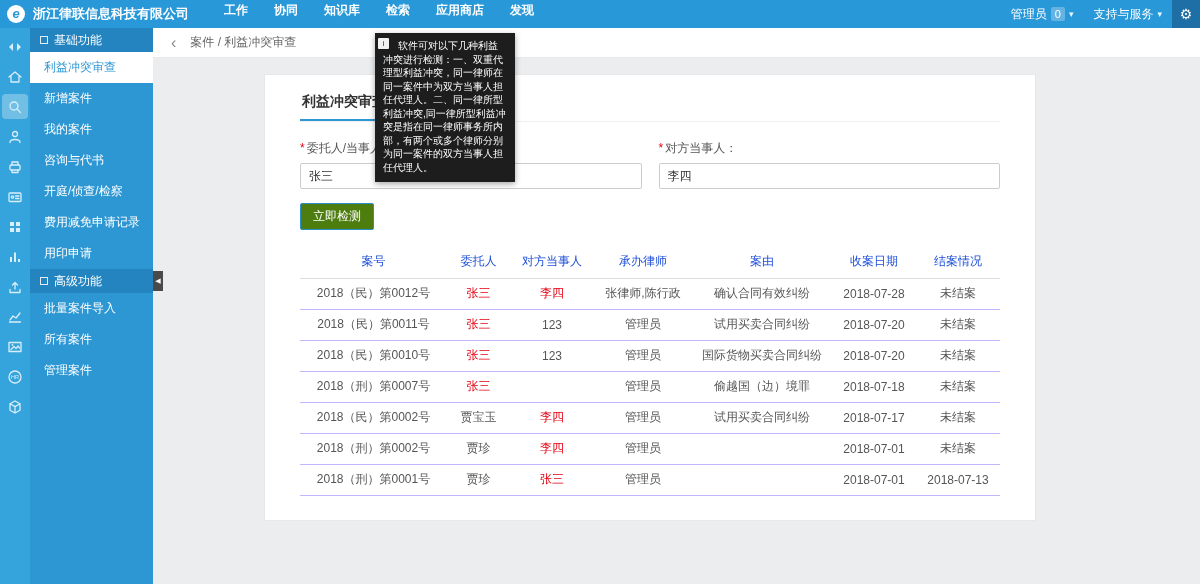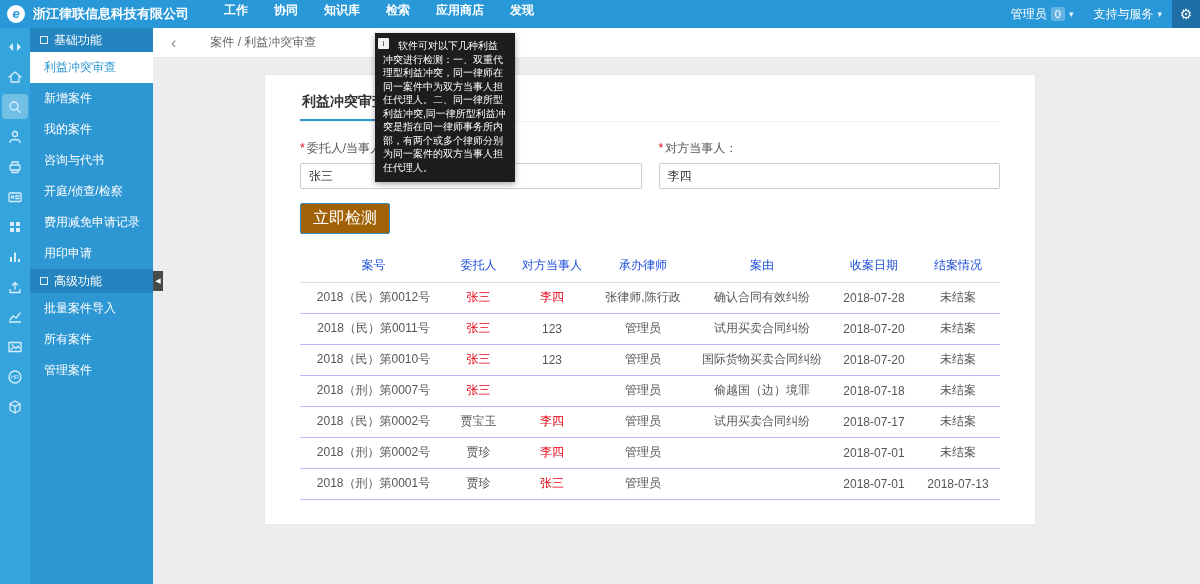--- a/index.html
+++ b/index.html
@@ -27,37 +27,37 @@
   .side-menu { position:absolute; top:28px; left:30px; bottom:0; width:123px; background:#2d97d3; z-index:15; font-size:12px; color:#fff; }
   .menu-header { position:relative; background:#2384c0; height:24px; line-height:24px; padding-left:10px; display:flex; align-items:center; gap:6px; cursor:pointer; }
   .hdr-square { width:8px; height:8px; border:1px solid rgba(255,255,255,.85); display:inline-block; }
   .menu-item { height:31px; line-height:31px; padding-left:14px; cursor:pointer; white-space:nowrap; overflow:hidden; }
   .menu-item.selected { background:#fff; color:#2d97d3; }
   .collapse-tab { position:absolute; right:-10px; top:2px; width:10px; height:20px; background:#4a4a4a; color:#fff; font-size:7px; line-height:20px; text-align:center; cursor:pointer; }
 
   
   .breadcrumb { position:absolute; top:28px; left:153px; right:0; height:30px; background:#fff; display:flex; align-items:center; font-size:12px; color:#666; border-bottom:1px solid #e7e9ea; z-index:5; }
   .bc-back { font-size:16px; color:#888; padding:0 10px 0 18px; cursor:pointer; line-height:30px; }
-  .bc-path { margin-left:24px; }
+  .bc-path { margin-left:4px; }
 
   
   .content { position:absolute; top:58px; left:153px; right:0; bottom:0; overflow:hidden; }
   .card { margin:17px 0 0 112px; width:770px; background:#fff; min-height:412px; padding:16px 35px 24px 35px; box-shadow:0 0 0 1px rgba(0,0,0,0.02); }
 
   .tab-row { border-bottom:1px solid #f0f0f0; }
   .tab { display:inline-block; font-size:14px; font-weight:bold; color:#333; padding:2px 2px 8px 2px; border-bottom:2px solid #2d97d3; cursor:pointer; }
   .info-ico { display:inline-block; width:12px; height:12px; background:#3a3a3a; color:#fff; font-size:8px; line-height:12px; text-align:center; border-radius:2px; vertical-align:top; margin-left:5px; cursor:pointer; }
 
   .form-row { display:flex; gap:17px; margin-top:10px; }
   .form-col { flex:1; }
   .field-label { font-size:12px; color:#555; margin:8px 0 6px; }
   .req { color:#e60012; margin-right:2px; }
   .field-input { width:100%; height:26px; border:1px solid #ccc; border-radius:2px; padding:0 8px; font-size:12px; color:#333; font-family:inherit; }
 
-  .btn-primary { margin-top:14px; background:#a16207; color:#fff; border:1px solid #2a8fc6; border-radius:2px; font-size:16px; padding:4px 12px; cursor:pointer; font-family:inherit; }
+  .btn-primary { margin-top:14px; background:#4d7c0f; color:#fff; border:1px solid #2a8fc6; border-radius:2px; font-size:12px; padding:4px 12px; cursor:pointer; font-family:inherit; }
 
   table.results { width:100%; border-collapse:collapse; margin-top:16px; table-layout:fixed; }
   table.results th { font-size:12px; color:#1d4ed8; font-weight:normal; height:32px; border-bottom:1px solid #ddd; text-align:center; }
   table.results td { font-size:12px; color:#555; height:31px; border-bottom:1px solid #c4b5fd; text-align:center; white-space:nowrap; overflow:hidden; }
   .hl { color:#e60012; }
 
   
   .tooltip { position:absolute; left:375px; top:33px; width:140px; background:#1d1d1d; color:#fff; font-size:10px; line-height:13.5px; padding:6px 8px 8px 8px; z-index:40; box-shadow:0 2px 6px rgba(0,0,0,.35); }
   .tooltip p { text-indent:15px; }
   .tt-badge { position:absolute; left:3px; top:5px; width:11px; height:11px; background:#f2f2f2; color:#333; font-size:8px; line-height:11px; text-align:center; border-radius:1px; }

